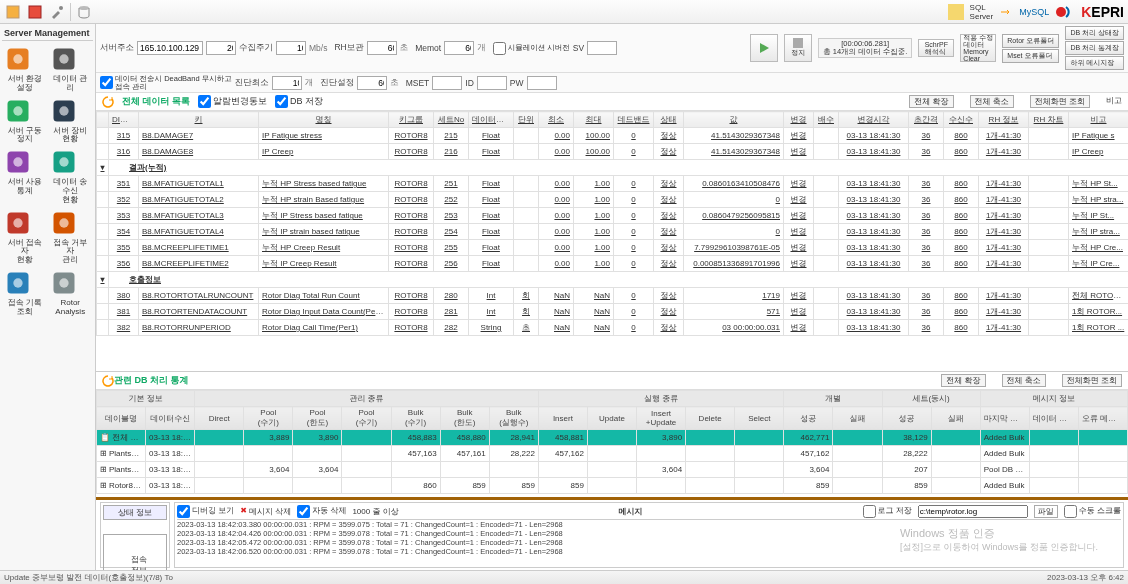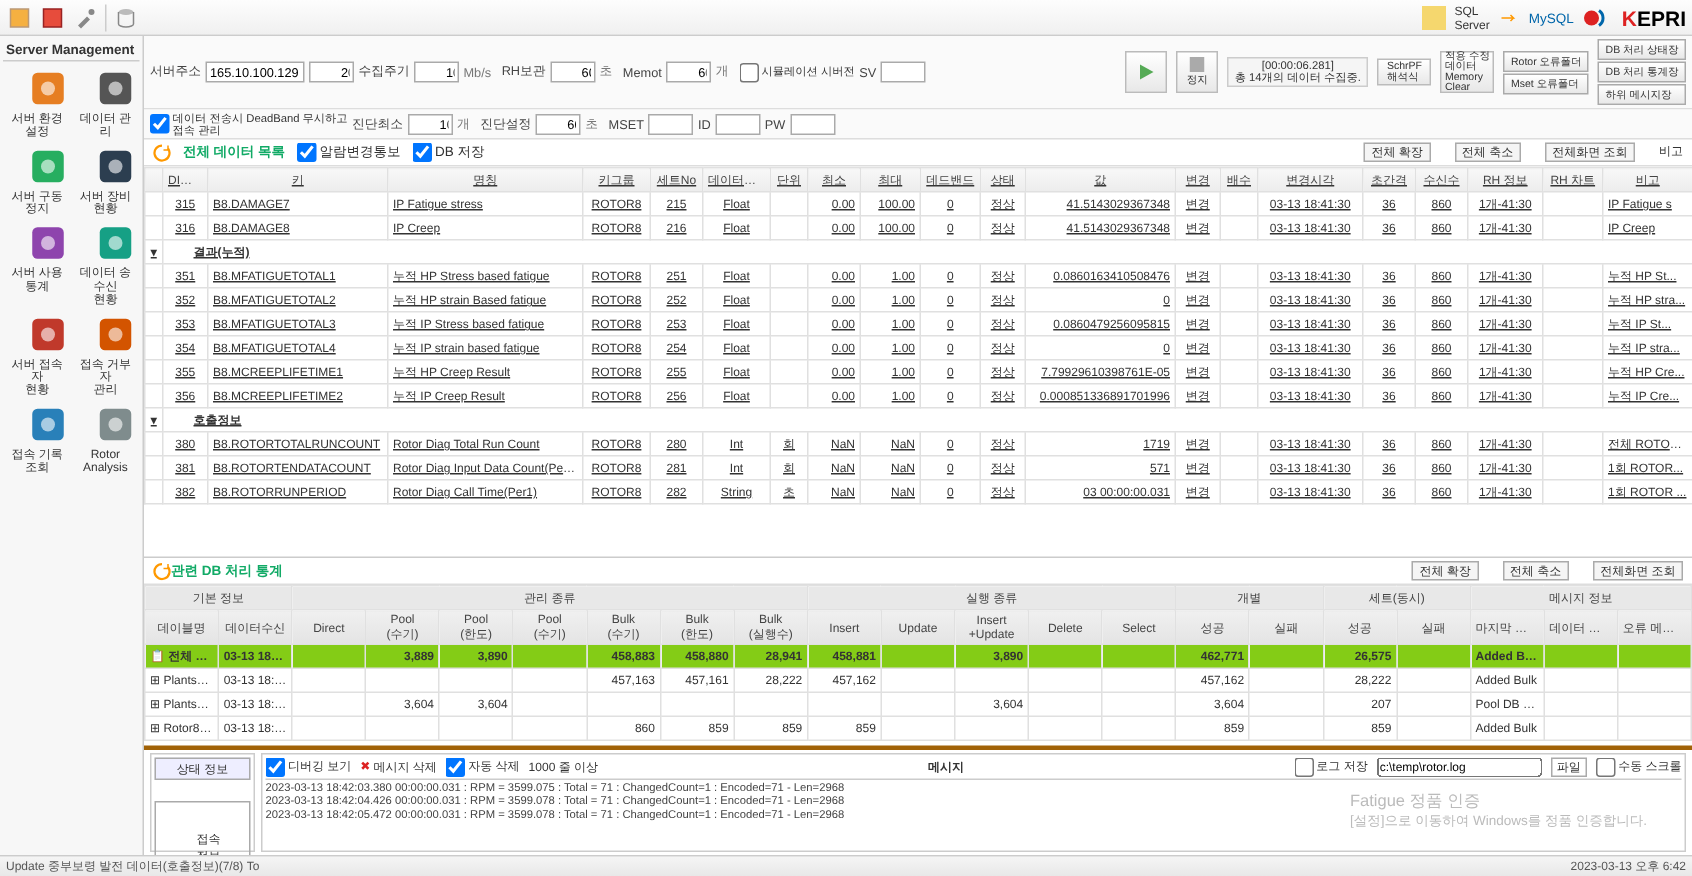--- a/index.html
+++ b/index.html
@@ -7,21 +7,21 @@
 .topbar { height: 24px; display: flex; align-items: center; padding: 2px 4px; border-bottom: 1px solid #ccc; background: linear-gradient(#fdfdfd,#f0f0f0); gap: 4px; }
 .topbar .ico { width: 18px; height: 18px; display: inline-flex; align-items: center; justify-content: center; border: 1px solid transparent; }
 .topbar .spacer { flex: 1; }
 .topbar .brand { display: flex; align-items: center; gap: 6px; }
 .kepri { font-weight: bold; font-size: 14px; color: #000; }
 .kepri b { color: #d22; }
 .main { display: flex; height: calc(100% - 24px - 14px); }
 .sidebar { width: 96px; background: #f7f7f7; border-right: 1px solid #ccc; padding: 2px; }
 .sidebar-title { font-size: 9px; font-weight: bold; padding: 2px; border-bottom: 1px solid #ccc; }
 .sidebar-grid { display: grid; grid-template-columns: 1fr 1fr; gap: 4px; padding: 4px 2px; }
-.sidebar-item { display: flex; flex-direction: column; align-items: flex-end; gap: 2px; cursor: pointer; }
+.sidebar-item { display: flex; flex-direction: column; align-items: flex-start; gap: 2px; cursor: pointer; }
 .sidebar-item svg { width: 28px; height: 28px; }
 .sidebar-item .lbl { font-size: 8px; text-align: center; line-height: 1.1; }
 .content { flex: 1; display: flex; flex-direction: column; overflow: hidden; }
 .cfgrow { display: flex; align-items: center; gap: 3px; padding: 2px 4px; border-bottom: 1px solid #ddd; font-size: 8.5px; background: #fafafa; min-height: 20px; }
 .cfgrow .lbl { color: #444; }
 .cfgrow input[type=text] { width: 48px; height: 14px; font-size: 8.5px; padding: 0 2px; border: 1px solid #aaa; }
 .cfgrow input.narrow { width: 30px; padding-left: 20px; }
 .cfgrow input.wide { width: 66px; }
 .cfgrow .unit { color: #777; margin-right: 4px; }
 .cfgrow .chk { display: flex; align-items: center; gap: 2px; }
@@ -42,21 +42,21 @@
 th { background: linear-gradient(#f8f8f8,#ececec); font-weight: normal; color: #444; position: sticky; top: 0; }
 .grouprow td { background: #fff; font-weight: bold; color: #333; }
 .grouprow .exp { width: 12px; text-align: center; cursor: pointer; }
 .num { text-align: right; }
 .ctr { text-align: center; }
 .statstitle { padding: 2px 6px; font-size: 9px; border-bottom: 1px solid #ddd; display: flex; align-items: center; }
 .statstitle .title { color: #1a6; font-weight: bold; }
 .stats { height: 110px; overflow: auto; border-bottom: 3px solid #a16207; }
 .stats th { background: linear-gradient(#f0f0f0,#e4e4e4); }
 .stats .grp th { background: #e8e8e8; }
-.stats tr.highlight td { background: #84cc16; font-weight: bold; }
+.stats tr.highlight td { background: #14b8a6; }
 .bottom { display: flex; gap: 4px; padding: 2px 4px; font-size: 8px; height: 70px; }
 .bottom .col { border: 1px solid #ccc; padding: 2px; display: flex; flex-direction: column; }
 .bottom .col.left { width: 70px; }
 .bottom .col.mid { flex: 1; }
 .bottom .tabrow { display: flex; gap: 6px; align-items: center; border-bottom: 1px solid #ccc; padding-bottom: 1px; }
 .bottom .tabrow .chk { display: flex; gap: 2px; align-items: flex-start; }
 .logline { font-size: 7.5px; white-space: nowrap; overflow: hidden; color: #444; }
 .watermark { position: absolute; right: 30px; bottom: 30px; font-size: 11px; color: #bbb; pointer-events: none; }
 .statusbar { height: 14px; background: linear-gradient(#f5f5f5,#e8e8e8); border-top: 1px solid #ccc; display: flex; align-items: center; padding: 0 4px; font-size: 8px; color: #555; }
 .statusbar .spacer { flex: 1; }
@@ -660,21 +660,21 @@
               <td class="num">458,883</td>
               <td class="num">458,880</td>
               <td class="num">28,941</td>
               <td class="num">458,881</td>
               <td class="num"></td>
               <td class="num">3,890</td>
               <td class="num"></td>
               <td class="num"></td>
               <td class="num">462,771</td>
               <td class="num"></td>
-              <td class="num">26,575</td>
+              <td class="num">38,129</td>
               <td class="num"></td>
               <td>Added Bulk</td>
               <td></td>
               <td></td>
             </tr>
             <tr>
               <td>⊞ PlantsData202303</td>
               <td class="ctr">03-13 18:41:57</td>
               <td class="num"></td>
               <td class="num"></td>
@@ -775,29 +775,30 @@
           <span class="b" style="border:1px solid #aaa;padding:0 3px;">파일</span>
           <label class="chk">
               <input type="checkbox" style="">
               <span>수동 스크롤</span>
             </label>
         </div>
         <div id="logs" style="overflow:hidden;">
             <div class="logline">2023-03-13 18:42:03.380  00:00:00.031 : RPM = 3599.075 : Total = 71 : ChangedCount=1 : Encoded=71 - Len=2968</div>
             <div class="logline">2023-03-13 18:42:04.426  00:00:00.031 : RPM = 3599.078 : Total = 71 : ChangedCount=1 : Encoded=71 - Len=2968</div>
             <div class="logline">2023-03-13 18:42:05.472  00:00:00.031 : RPM = 3599.078 : Total = 71 : ChangedCount=1 : Encoded=71 - Len=2968</div>
+            <div class="logline">2023-03-13 18:42:06.520  00:00:00.031 : RPM = 3599.078 : Total = 71 : ChangedCount=1 : Encoded=71 - Len=2968</div>
           </div>
       </div>
     </div>
 
   </div>
 </div>
 
 <div class="watermark">
-  <div>Fatigue 정품 인증</div>
+  <div>Windows 정품 인증</div>
   <div style="font-size:9px;">[설정]으로 이동하여 Windows를 정품 인증합니다.</div>
 </div>
 
 <div class="statusbar">
   <span>Update 중부보령 발전 데이터(호출정보)(7/8) To</span>
   <span class="spacer"></span>
   <span>2023-03-13 오후 6:42</span>
 </div>
 
 </body></html>

